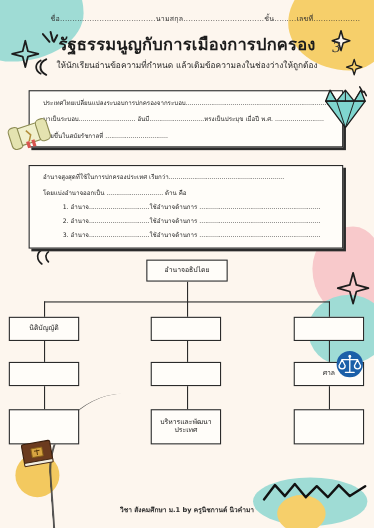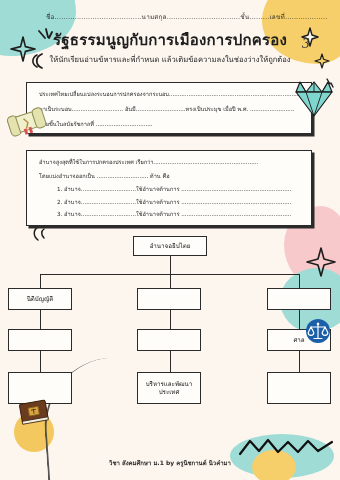--- a/index.html
+++ b/index.html
@@ -277,21 +277,21 @@
     <svg width="20" height="22" viewBox="0 0 20 22">
       <path d="M8 3 C3 6, 3 12, 8 16" stroke="#1d1d1d" stroke-width="1.5" fill="none" stroke-linecap="round"></path>
       <path d="M14 5 C11 7, 11 11, 14 14" stroke="#1d1d1d" stroke-width="1.5" fill="none" stroke-linecap="round"></path>
     </svg>
   </div>
 
   <div class="namebar">ชื่อ.......................................นามสกุล.................................ชั้น.........เลขที่...................</div>
 
   <div class="title">รัฐธรรมนูญกับการเมืองการปกครอง</div>
   <div class="title-num">3</div>
-  <div class="subtitle">ให้นักเรียนอ่านข้หารและพี่กำหนด แล้วเติมข้อความลงในช่องว่างให้ถูกต้อง</div>
+  <div class="subtitle">ให้นักเรียนอ่านข้อความที่กำหนด แล้วเติมข้อความลงในช่องว่างให้ถูกต้อง</div>
 
   <div class="qbox" id="box-1">
     <div class="qline">ประเทศไทยเปลี่ยนแปลงระบอบการปกครองจากระบอบ............................................................................</div>
     <div class="qline">มาเป็นระบอบ............................. อันมี............................ทรงเป็นประมุข เมื่อปี พ.ศ. .........................</div>
     <div class="qline">โดยขึ้นในสมัยรัชกาลที่ ................................</div>
   </div>
 
   <div class="qbox" id="box-2">
     <div class="qline r0">อำนาจสูงสุดที่ใช้ในการปกครองประเทศ เรียกว่า...........................................................</div>
     <div class="qline r1">โดยแบ่งอำนาจออกเป็น ............................. ด้าน คือ</div>

